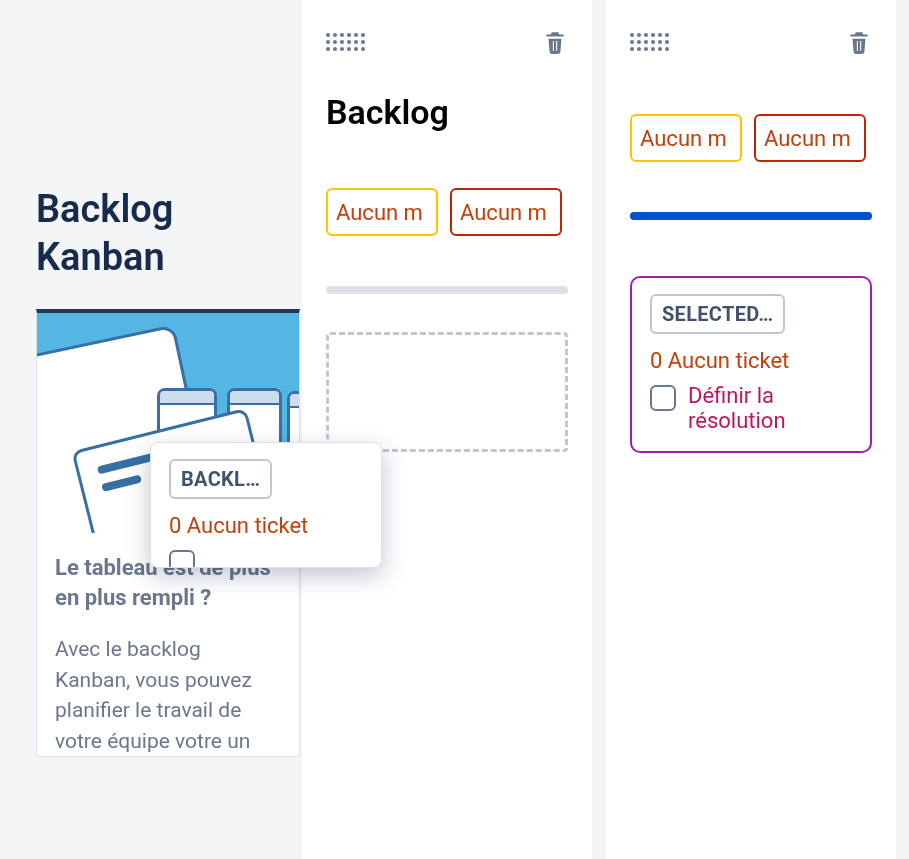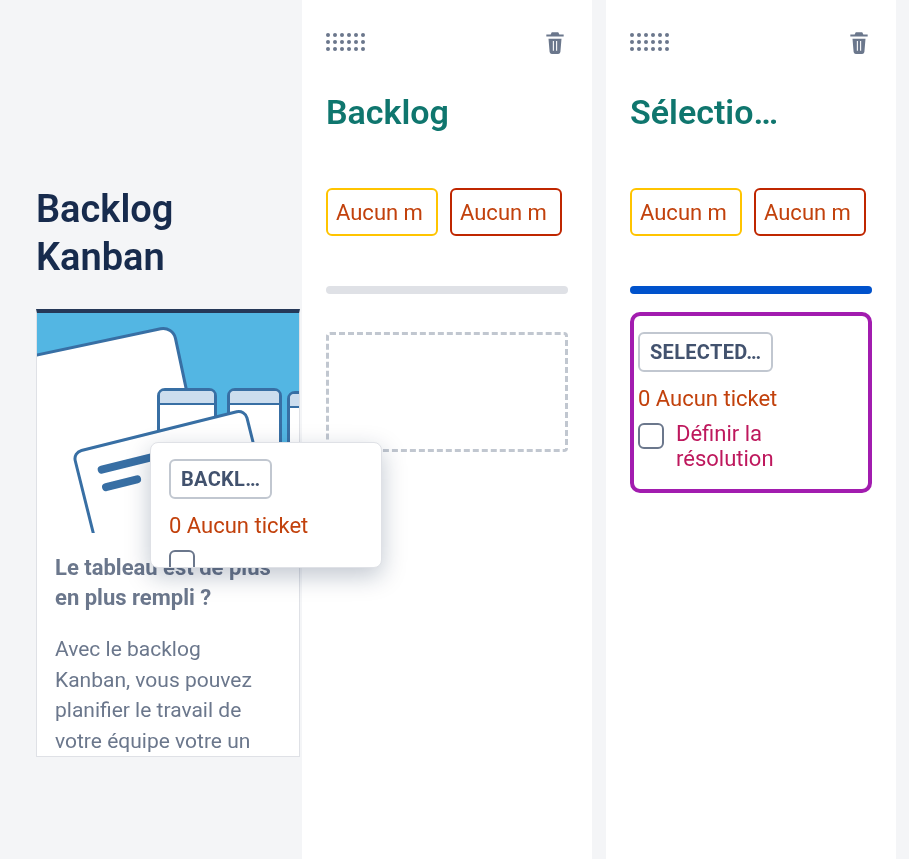--- a/index.html
+++ b/index.html
@@ -126,21 +126,21 @@
     grid-template-rows: repeat(3, 4px);
     gap: 3px;
   }
   .drag-dots span { width:4px; height:4px; background:#6b778c; border-radius:50%; display:block;}
   .trash-icon { color:#6b778c; }
   .trash-icon svg { width:26px; height:26px; display:block; }
 
   .col-title {
     font-size: 34px;
     font-weight: 600;
-    color: #0f766e;
+    color: #000000;
     margin-top: 34px;
     white-space: nowrap;
     overflow: hidden;
     text-overflow: ellipsis;
   }
 
   .lozenge-row {
     display: flex;
     gap: 12px;
     margin-top: 56px;
@@ -177,24 +177,24 @@
   .col-selected .progress-fill { width: 100%; }
 
   .drop-zone {
     margin-top: 38px;
     border: 3px dashed #c1c7d0;
     border-radius: 4px;
     height: 120px;
   }
 
   .status-card {
-    margin-top: 18px;
-    border: 4px solid #a21caf;
+    margin-top: 56px;
+    border: 2px solid #a21caf;
     border-radius: 10px;
-    padding: 16px 18px 18px 4px;
+    padding: 16px 18px 18px 18px;
   }
   .status-badge {
     display: inline-block;
     border: 2px solid #c1c7d0;
     border-radius: 6px;
     padding: 6px 10px;
     font-size: 20px;
     font-weight: 700;
     color: #42526e;
     letter-spacing: 0.3px;
@@ -332,21 +332,20 @@
           <span></span>
           <span></span>
           <span></span>
       </span>
       <span class="trash-icon">
         <svg viewBox="0 0 24 24" fill="currentColor">
             <path d="M9 3h6l1 2h4v2H4V5h4l1-2zm-3 6h12l-1 12a2 2 0 0 1-2 2H9a2 2 0 0 1-2-2L6 9zm4 2v9h1v-9h-1zm3 0v9h1v-9h-1z"></path>
           </svg>
       </span>
     </div>
-    <h2 class="col-title">Sélectio…</h2>
     <div class="lozenge-row">
       <div class="lozenge yellow">Aucun m</div>
       <div class="lozenge red">Aucun m</div>
     </div>
     <div class="progress-track">
       <div class="progress-fill"></div>
     </div>
 
     <div class="status-card">
       <span class="status-badge">SELECTED…</span>

